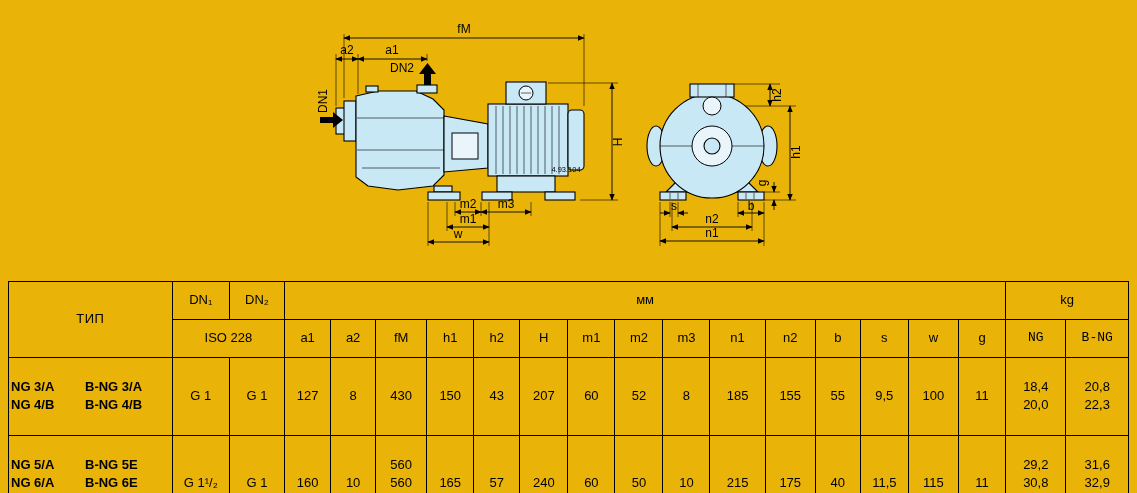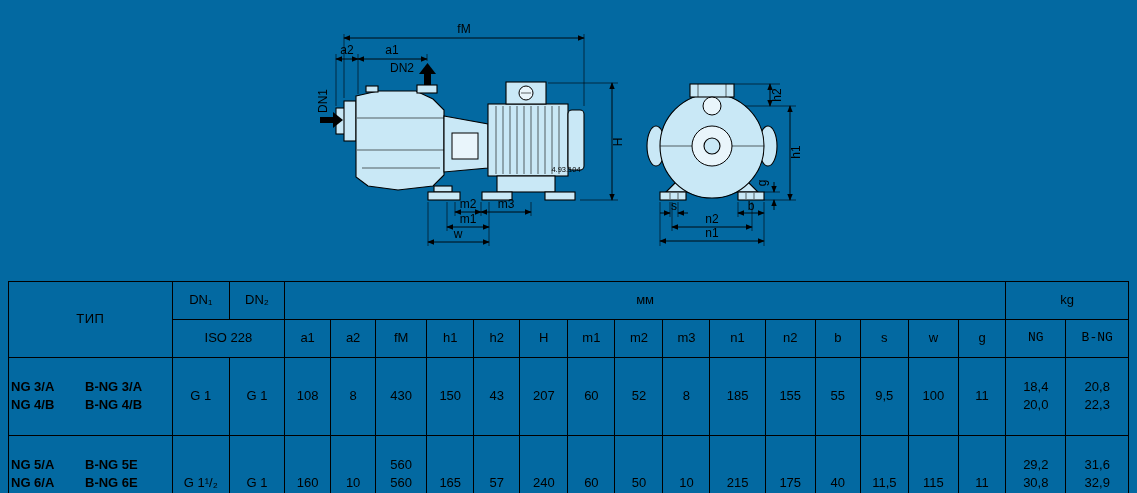--- a/index.html
+++ b/index.html
@@ -1,17 +1,17 @@
 <!DOCTYPE html>
 <html><head>
 <meta charset="utf-8">
 <style>
   html,body{margin:0;padding:0;background:#fff;}
   body{width:1137px;height:493px;font-family:"Liberation Sans",sans-serif;color:#000;}
-  .page{position:relative;width:1137px;height:493px;background:#0369a1;overflow:hidden;}
+  .page{position:relative;width:1137px;height:493px;background:#eab308;overflow:hidden;}
   svg.drawing{display:block;}
 
   
   .part{fill:#c9e8f6;stroke:#000;stroke-width:1.1;}
   .part-light{fill:#e9f5fb;stroke:#000;stroke-width:1;}
   .thin{stroke:#000;stroke-width:0.6;fill:none;}
   .dim{stroke:#000;stroke-width:0.9;fill:none;}
   .ext{stroke:#000;stroke-width:0.6;fill:none;}
   .lbl{font-family:"Liberation Sans",sans-serif;font-size:12px;fill:#000;}
   .lbl-sm{font-size:7.5px;}
@@ -207,21 +207,21 @@
         <td class="model-cell">
           <div class="model-wrap">
             <span>NG 3/A
 NG 4/B</span>
             <span>B-NG 3/A
 B-NG 4/B</span>
           </div>
         </td>
         <td>G 1</td>
         <td>G 1</td>
-        <td>108</td>
+        <td>127</td>
         <td>8</td>
         <td>430</td>
         <td>150</td>
         <td>43</td>
         <td>207</td>
         <td>60</td>
         <td>52</td>
         <td>8</td>
         <td>185</td>
         <td>155</td>

